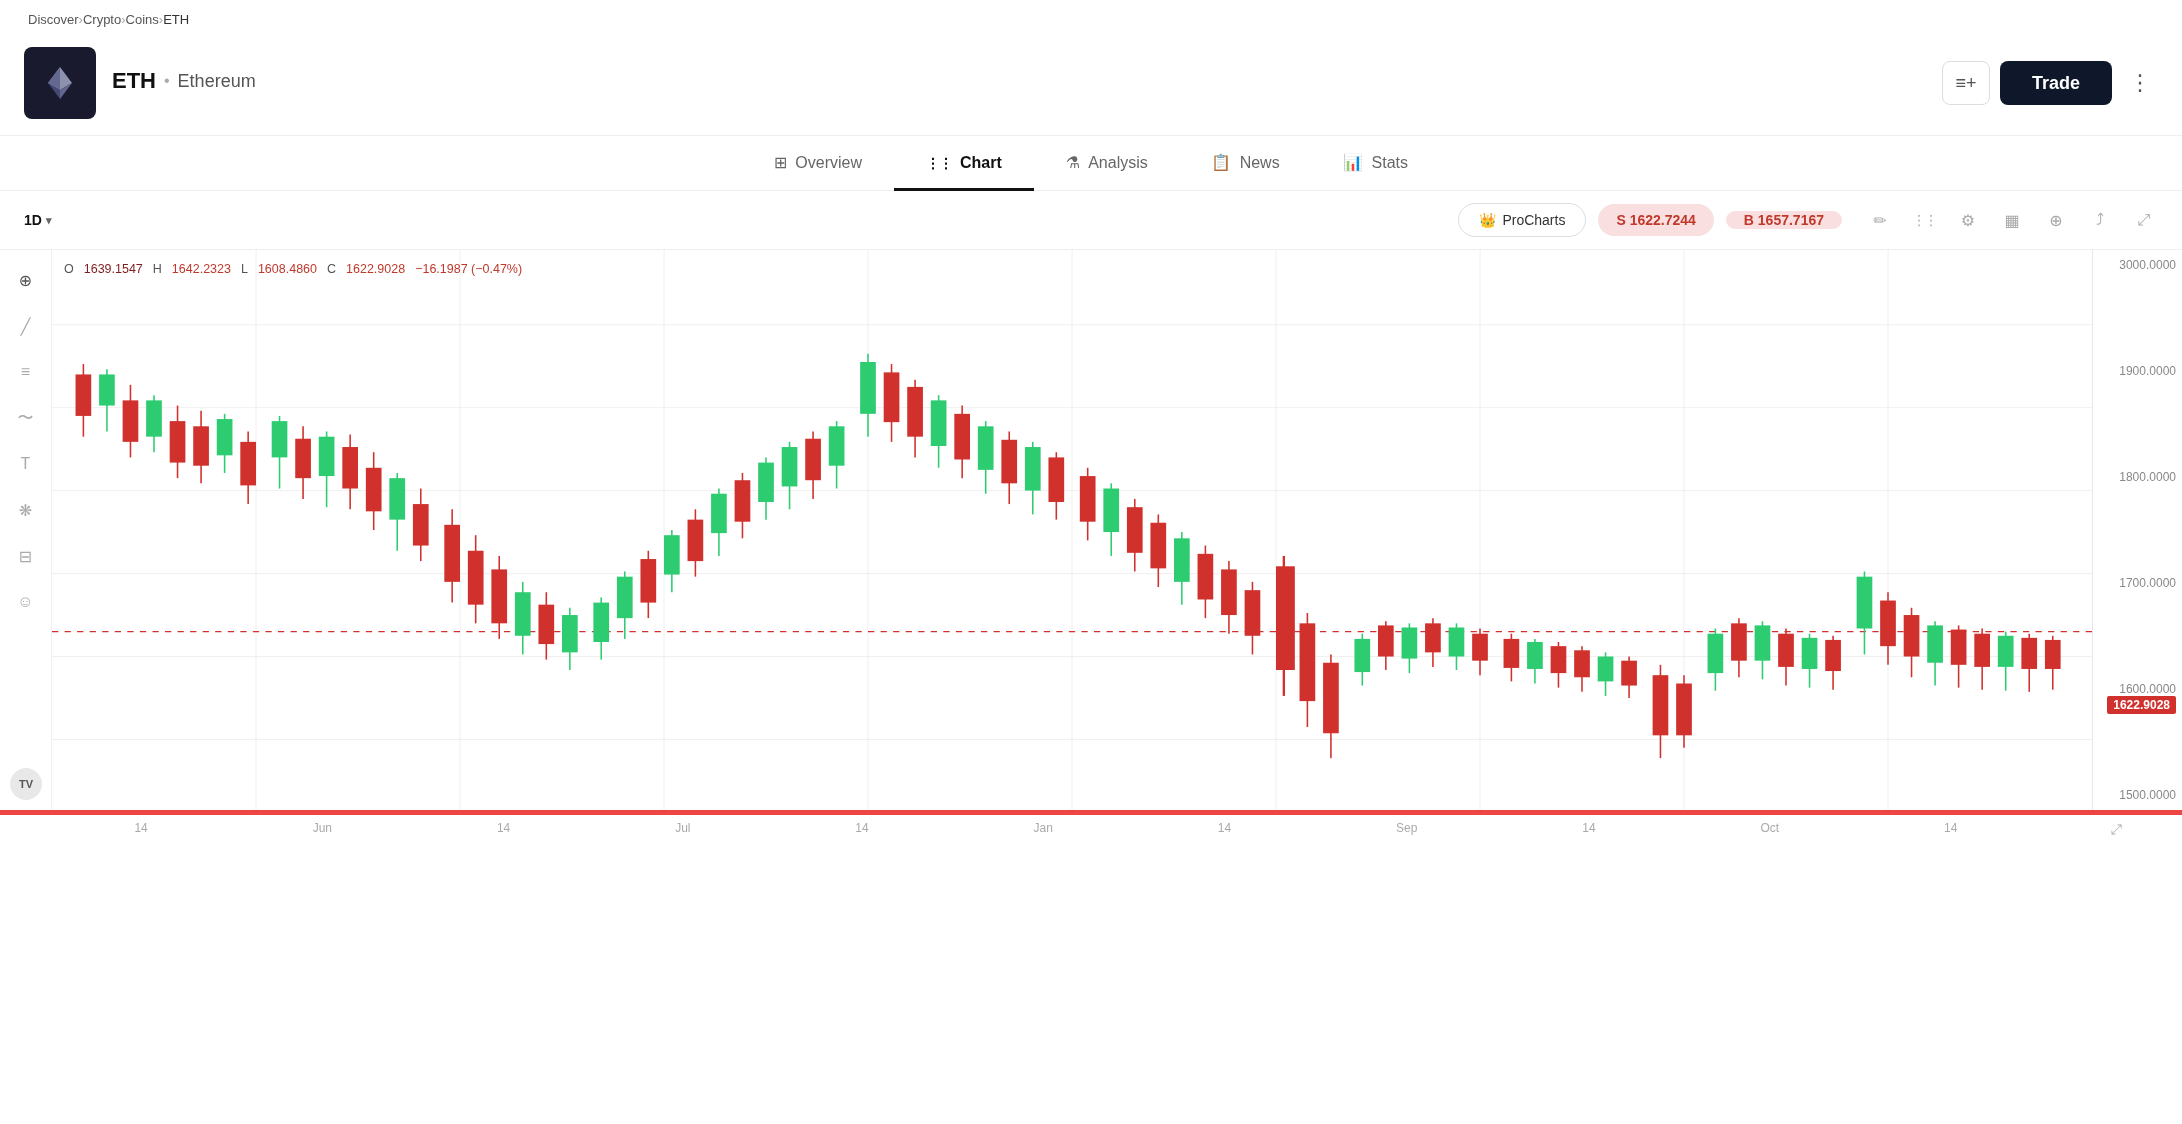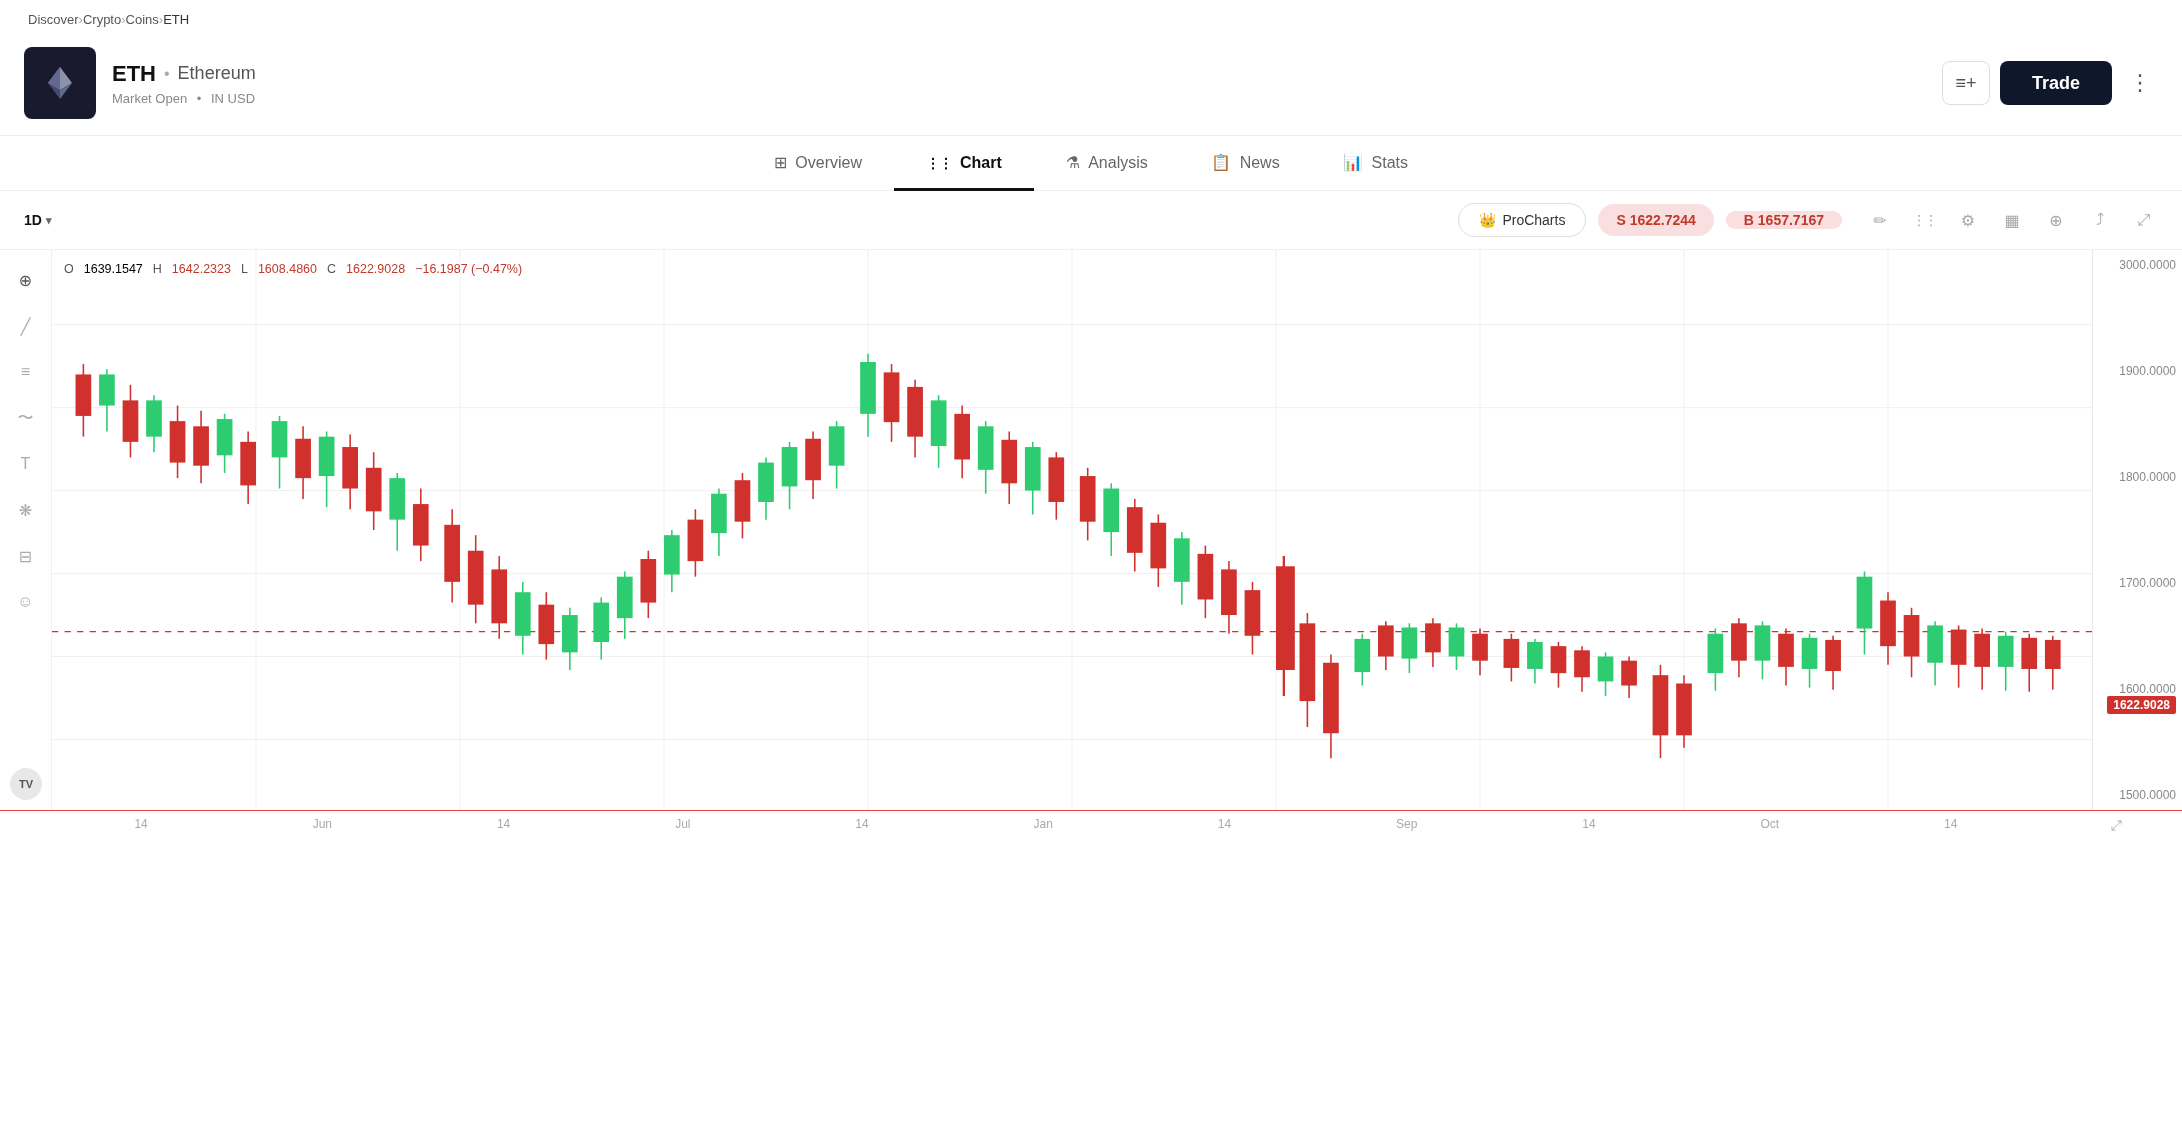--- a/index.html
+++ b/index.html
@@ -112,21 +112,21 @@
       cursor: pointer; width: 32px; height: 28px; display: flex; align-items: center; justify-content: center;
     }
     .tool-btn.active { color: #555; }
 
     .chart-main { flex: 1; position: relative; overflow: hidden; }
     .chart-ohlc {
       position: absolute; top: 12px; left: 12px;
       font-size: 12.5px; color: #555; z-index: 10;
       display: flex; gap: 10px; align-items: center;
     }
-    .ohlc-o { color: #000000; }
+    .ohlc-o { color: #7f1d1d; }
     .ohlc-h { color: #c0392b; }
     .ohlc-l { color: #c0392b; }
     .ohlc-c { color: #c0392b; }
     .ohlc-neg { color: #c0392b; }
 
     .chart-svg-wrap { width: 100%; height: 100%; }
 
     
     .price-scale {
       width: 90px; border-left: 1px solid #e8e8e8;
@@ -134,21 +134,21 @@
       padding: 8px 6px; font-size: 12px; color: #888; position: relative;
     }
     .price-label { text-align: right; }
     .current-price-label {
       position: absolute; right: 0; background: #d0312d; color: #fff;
       padding: 2px 6px; font-size: 12px; font-weight: 600; border-radius: 2px;
     }
 
     
     .chart-bottom {
-      display: flex; border-top: 1px solid #ef4444;
+      display: flex; border-top: 5px solid #ef4444;
       padding: 6px 52px 6px 52px;
     }
     .date-axis {
       flex: 1; display: flex; justify-content: space-around;
       font-size: 12px; color: #aaa;
     }
 
     
     .tv-watermark {
       position: absolute; bottom: 10px; left: 10px;
@@ -177,25 +177,20 @@
       <polygon points="20,27 32,20 20,36" fill="#62688f"></polygon>
       <polygon points="20,27 8,20 20,36" fill="#454a75"></polygon>
       <polygon points="20,4 8,20 20,27" fill="#62688f"></polygon>
     </svg>
   </div>
   <div class="header-info">
     <div class="header-name-row">
       <span class="ticker">ETH</span>
       <span class="dot">•</span>
       <span class="full-name">Ethereum</span>
-    </div>
-    <div class="market-row">
-      <span>Market Open</span>
-      <span class="market-dot">•</span>
-      <span>IN USD</span>
     </div>
   </div>
   <div class="header-actions">
     <button class="btn-watchlist">
       <span style="font-size:18px;">≡+</span>
     </button>
     <button class="btn-trade">Trade</button>
     <button class="btn-more">
       <span>⋮</span>
     </button>

